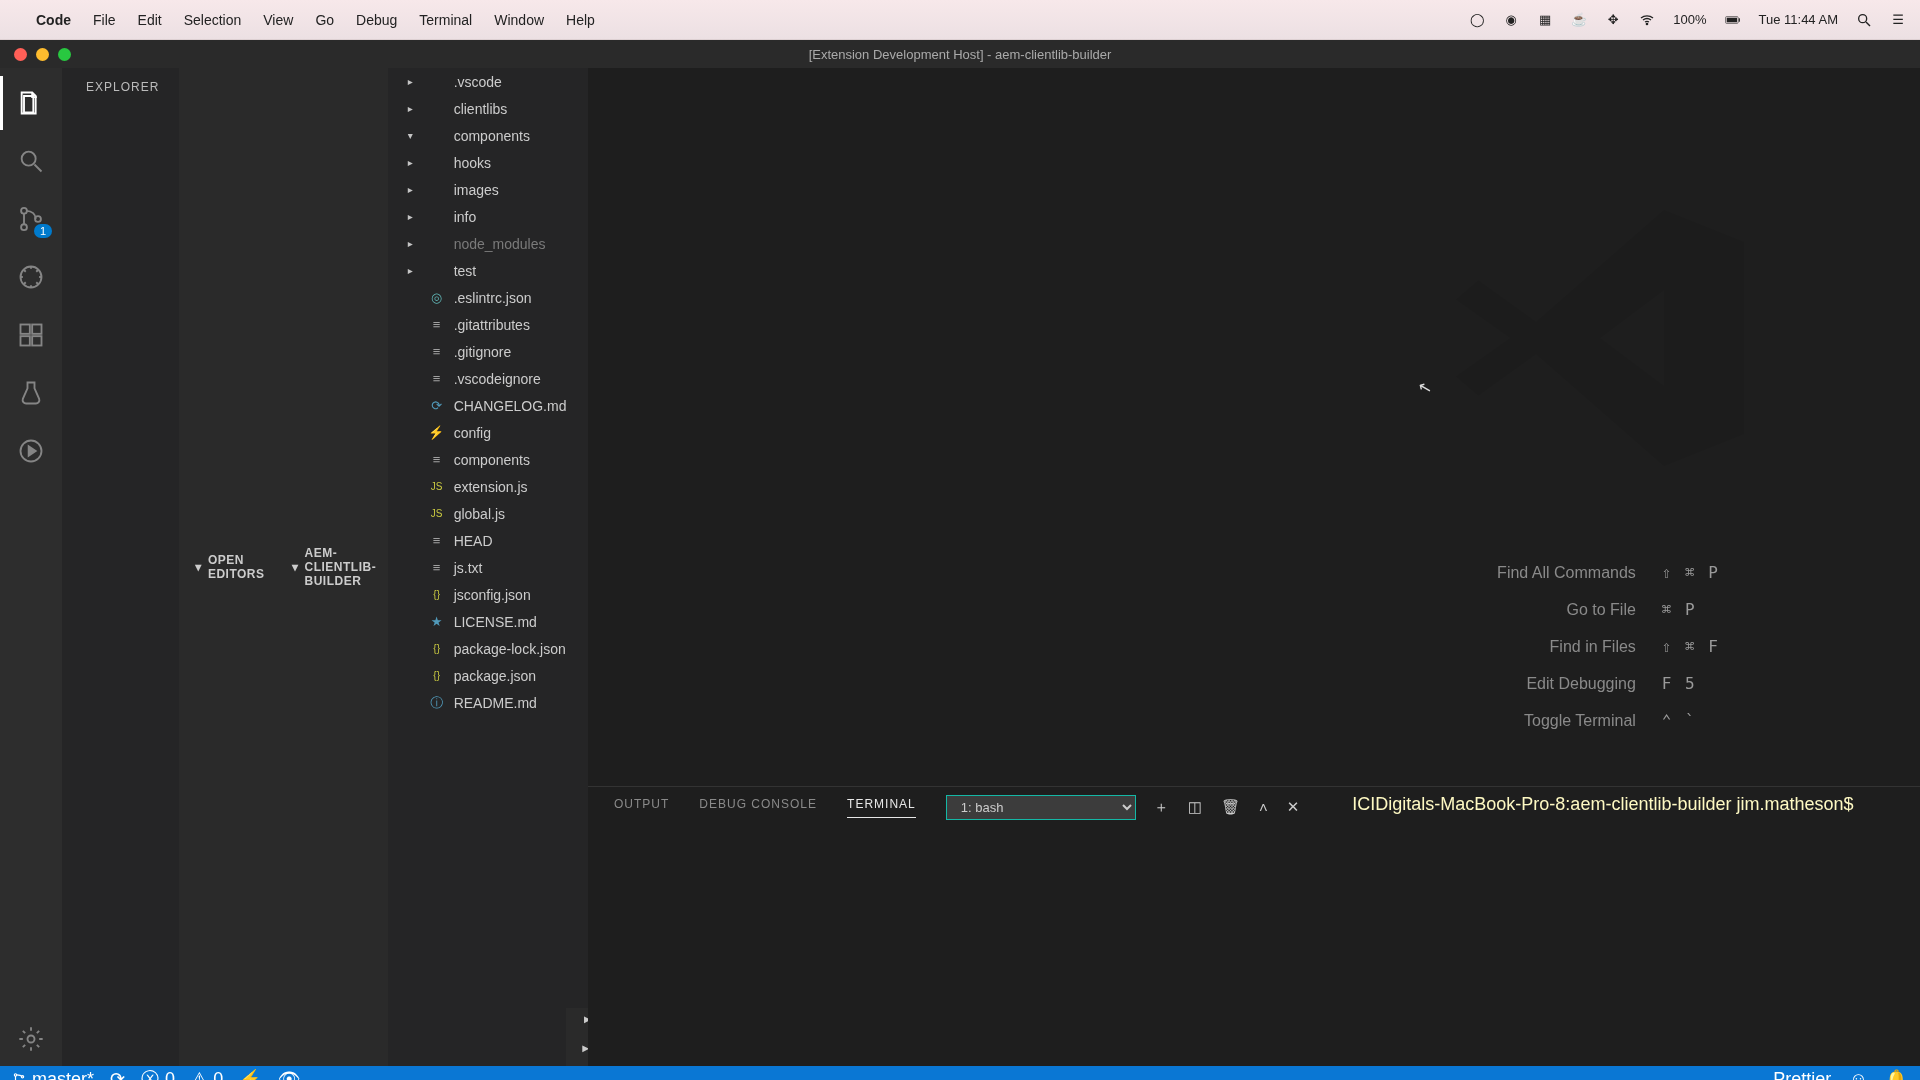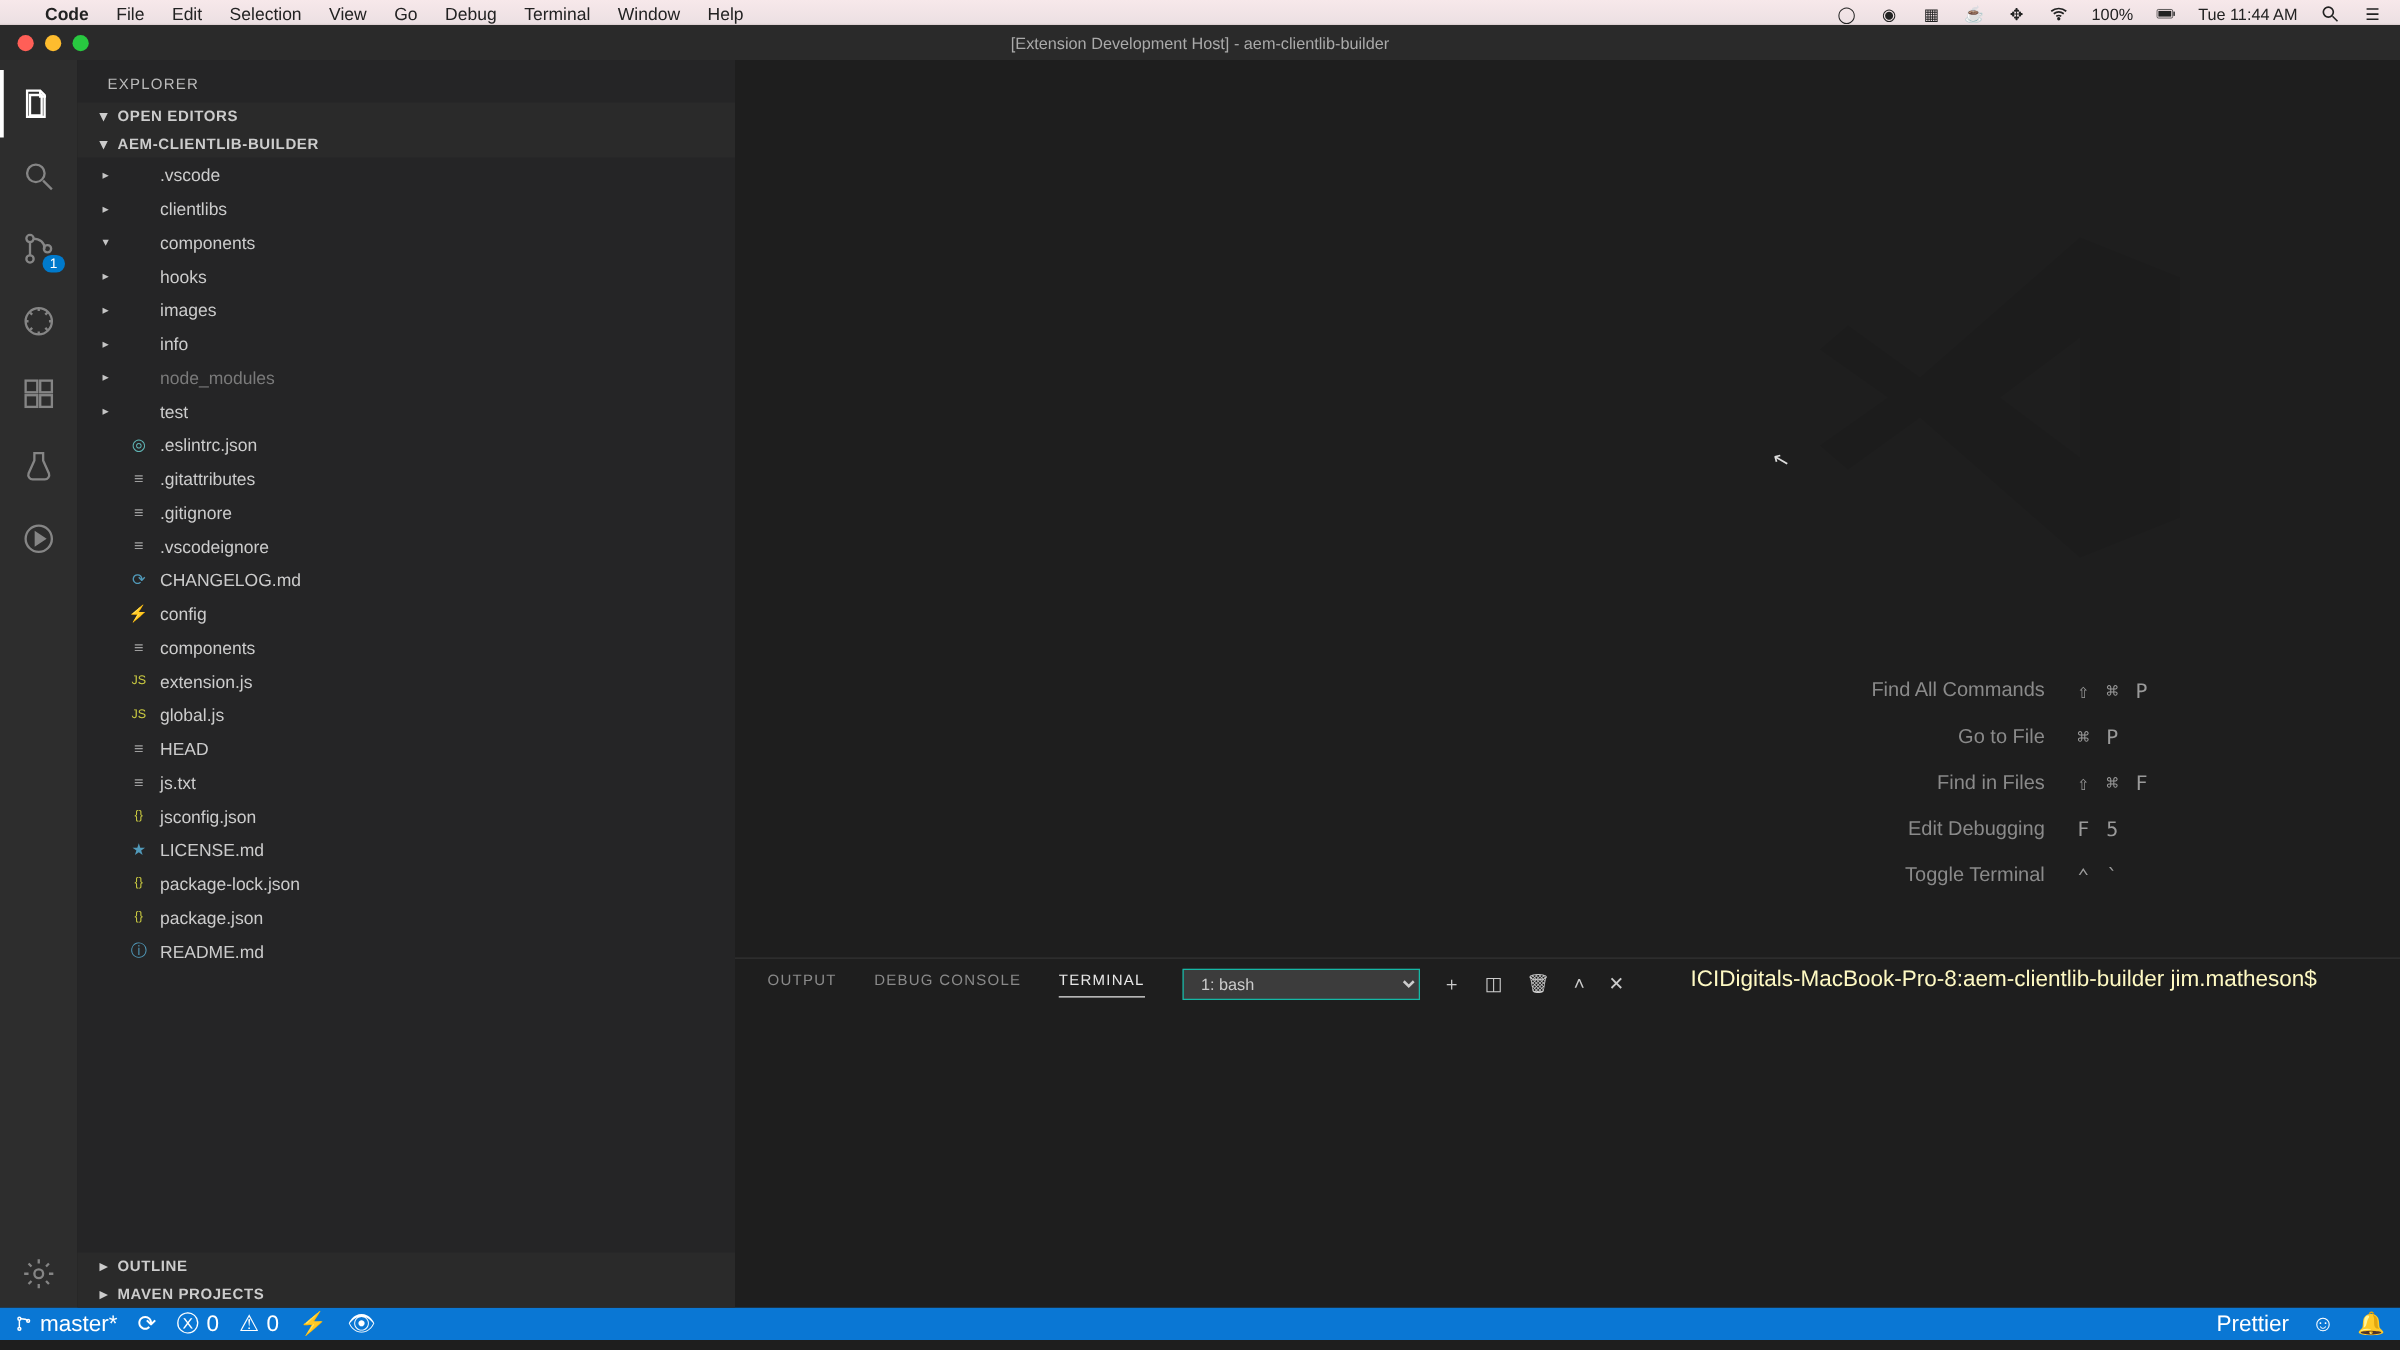--- a/index.html
+++ b/index.html
@@ -1,19 +1,19 @@
 <!DOCTYPE html>
 <html><head>
 <meta charset="utf-8">
 <style>
 * { margin: 0; padding: 0; box-sizing: border-box; font-family: -apple-system, "Helvetica Neue", Arial, sans-serif; }
 html, body { width: 1920px; height: 1080px; overflow: hidden; background: #1e1e1e; color: #ccc; }
 
 
-.mac-menubar { height: 20px; background: linear-gradient(#f7e8ea, #ece0e3); display: flex; align-items: flex-end; font-size: 14px; color: #222; padding: 0 14px; gap: 22px; border-bottom: 1px solid rgba(0,0,0,0.1);}
+.mac-menubar { height: 40px; background: linear-gradient(#f7e8ea, #ece0e3); display: flex; align-items: center; font-size: 14px; color: #222; padding: 0 14px; gap: 22px; border-bottom: 1px solid rgba(0,0,0,0.1);}
 .mac-menubar .app-name { font-weight: 700; }
 .mac-menubar .menu-right { margin-left: auto; display: flex; align-items: center; gap: 18px; font-size: 13px;}
 .mac-menubar .apple { font-size: 16px; }
 .mac-menubar .ri-icon { width:16px; height:16px; display:inline-flex; align-items:center; justify-content:center;}
 
 
 .titlebar { height: 28px; background: #2a2a2a; display: flex; align-items: center; font-size: 13px; color: #aaa; position: relative;}
 .traffic { display: flex; gap: 9px; padding-left: 14px;}
 .traffic .dot { width: 13px; height: 13px; border-radius: 50%; }
 .dot.red { background:#ff5f57;} .dot.yellow{background:#febc2e;} .dot.green{background:#28c840;}
@@ -22,21 +22,21 @@
 
 .workbench { display:flex; height: calc(1080px - 28px - 28px - 26px); }
 .activitybar { width: 62px; background:#2d2d2d; display:flex; flex-direction:column; align-items:center; padding-top:8px; gap:4px;}
 .activitybar .aitem { width:62px; height:54px; display:flex; align-items:center; justify-content:center; color:#858585; position:relative;}
 .activitybar .aitem.active { color:#fff;}
 .activitybar .aitem.active::before { content:""; position:absolute; left:0; top:0; bottom:0; width:3px; background:#fff;}
 .activitybar .badge { position:absolute; bottom:8px; right:10px; background:#007acc; color:#fff; border-radius:10px; font-size:11px; padding:1px 6px;}
 .activitybar .spacer { flex:1;}
 .activitybar svg { width:28px; height:28px; fill:none; stroke:currentColor; stroke-width:1.6;}
 
-.sidebar { width:526px; background:#252526; display:flex; flex-direction:column; font-size:14px;}
+.sidebar { width:526px; background:#252526; display:flex; flex-direction:row; font-size:14px;}
 .sidebar .panel-title { padding:12px 20px 8px 24px; color:#bbb; font-size:12px; letter-spacing:1px;}
 .sidebar .section-hdr { padding:4px 8px 4px 16px; color:#ccc; font-size:12px; font-weight:700; letter-spacing:0.5px; display:flex; align-items:center; gap:6px; background:#2a2a2a;}
 .sidebar .section-hdr .tw { width:10px; text-align:center;}
 .treerow { display:flex; align-items:center; height:27px; padding-left:20px; gap:8px; color:#ccc; }
 .treerow.dim { color:#7a7a7a;}
 .treerow .tw { width:12px; color:#c5c5c5; font-size:10px;}
 .treerow .ficon { width:18px; text-align:center; font-size:13px;}
 .sidebar .bottom-sections { margin-top:auto;}
 
 .editor-area { flex:1; display:flex; flex-direction:column; background:#1e1e1e;}

